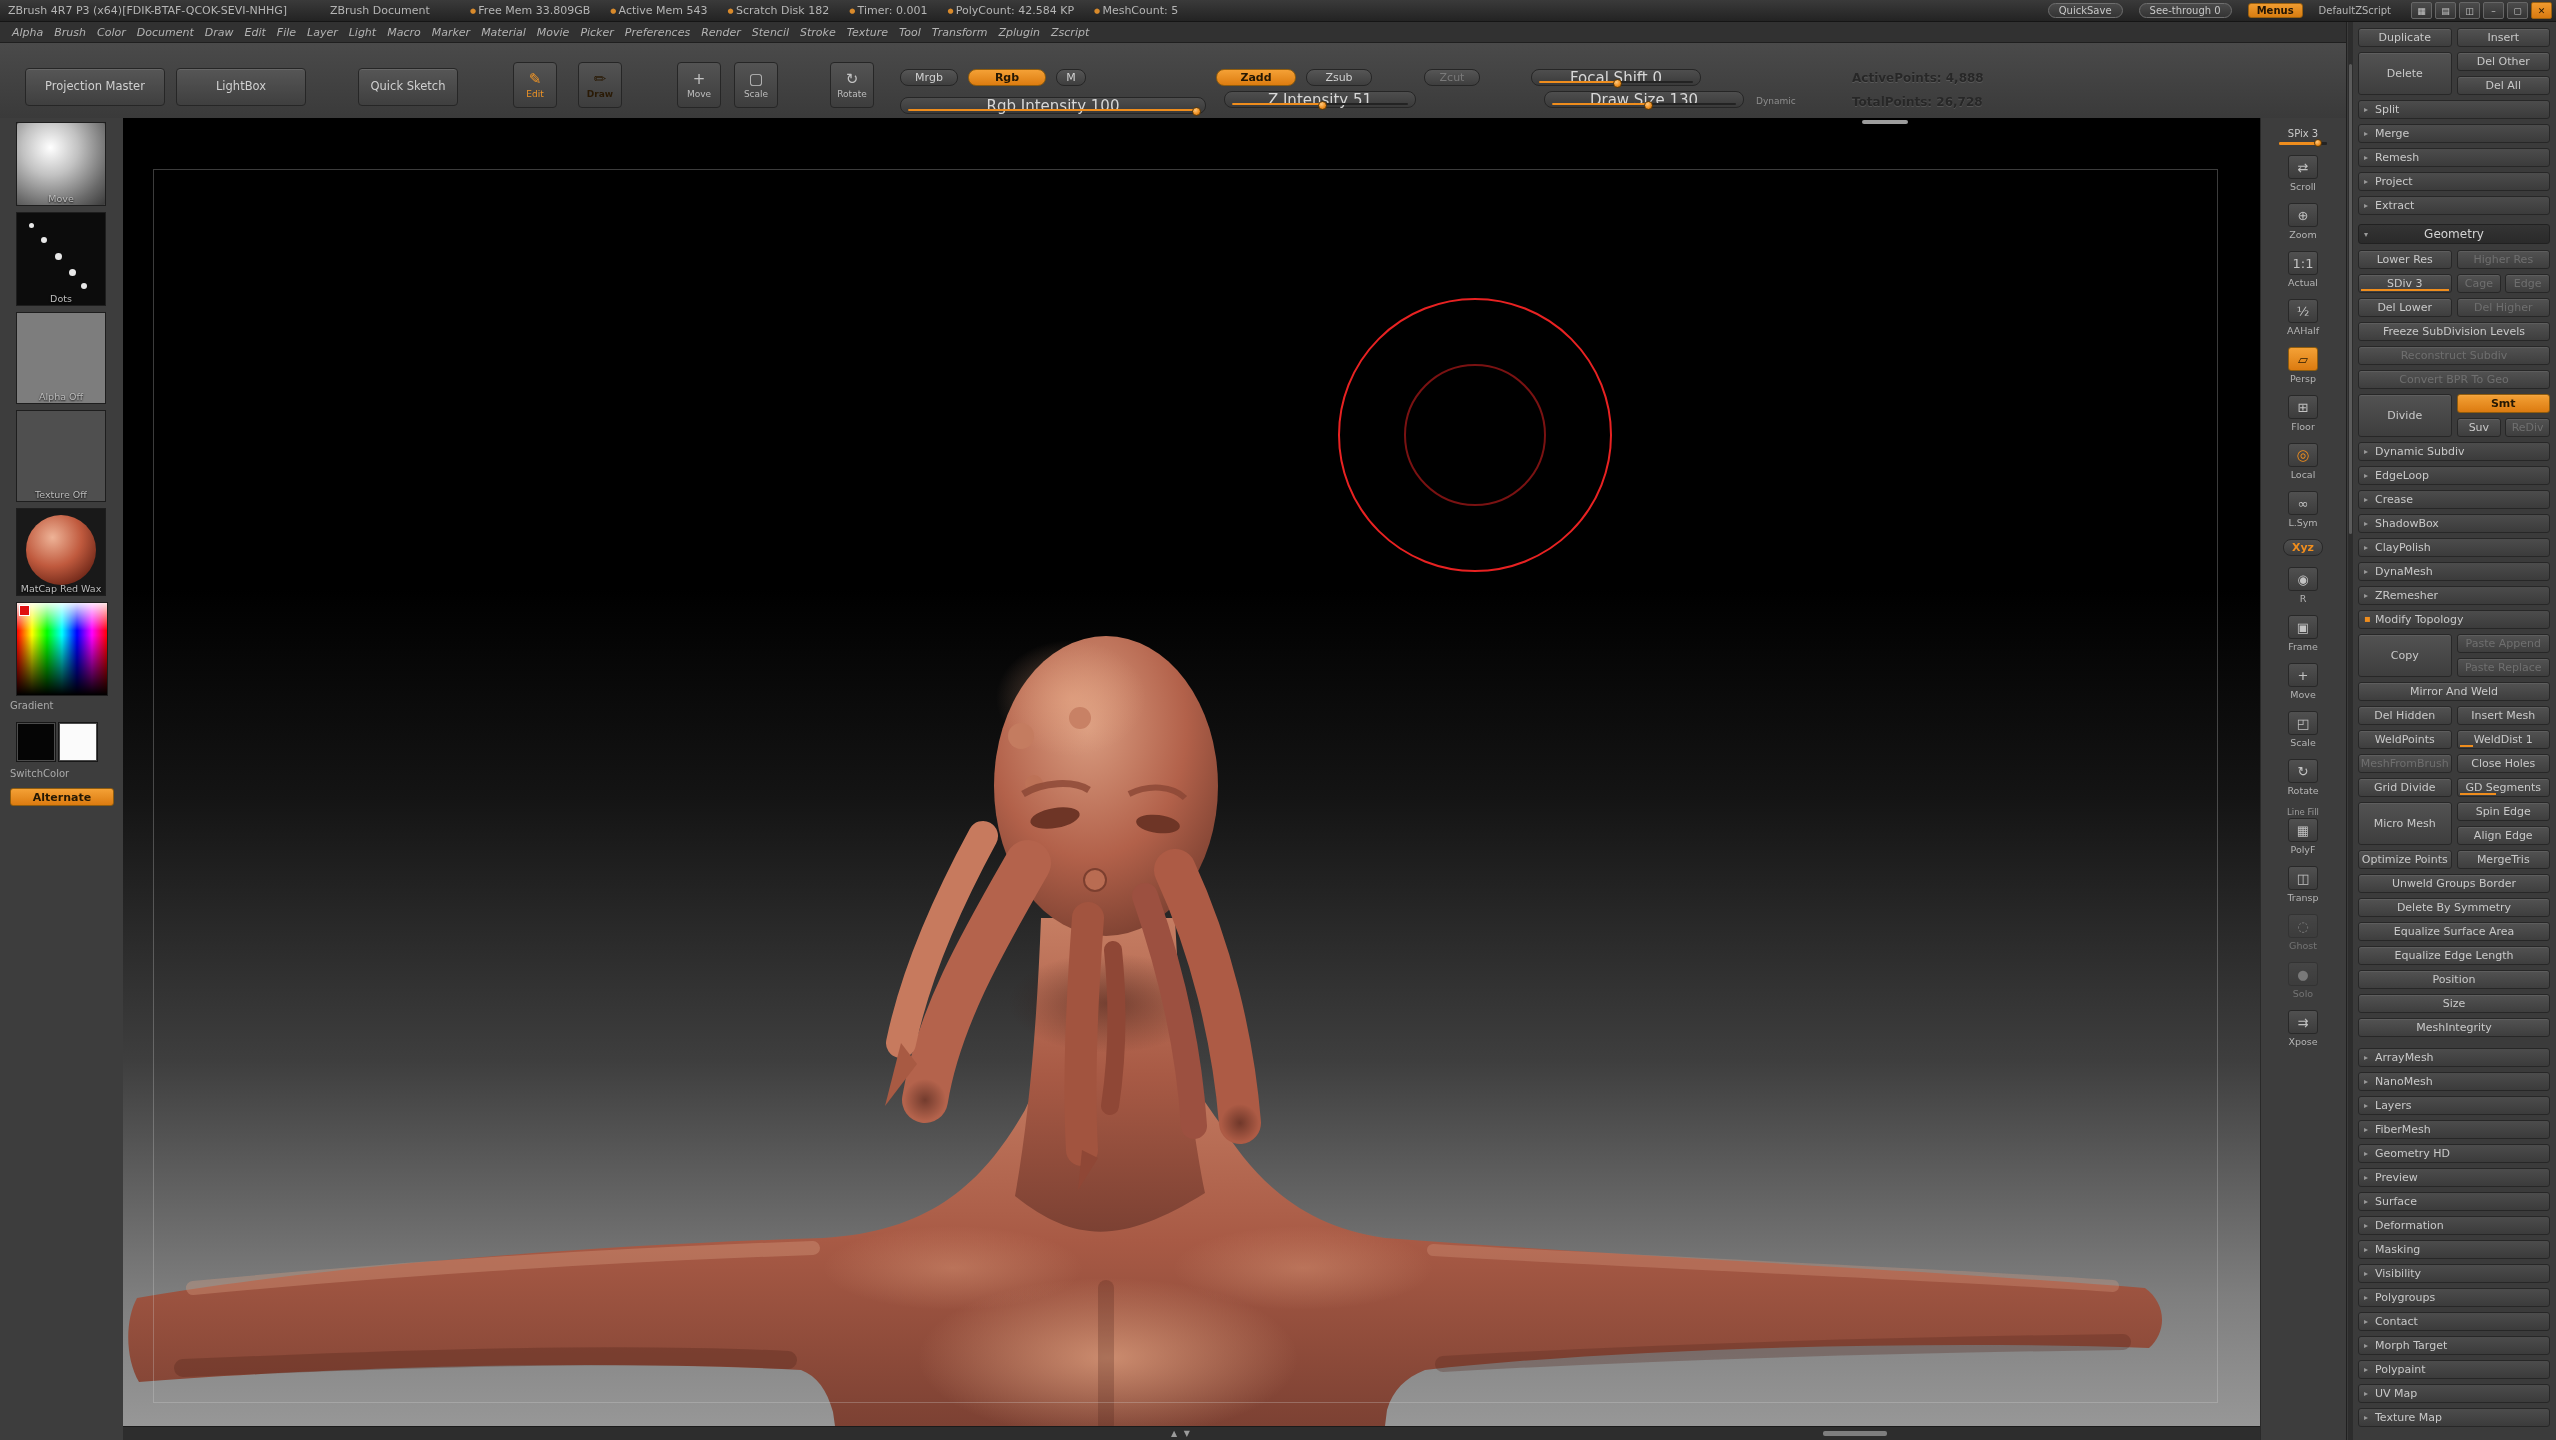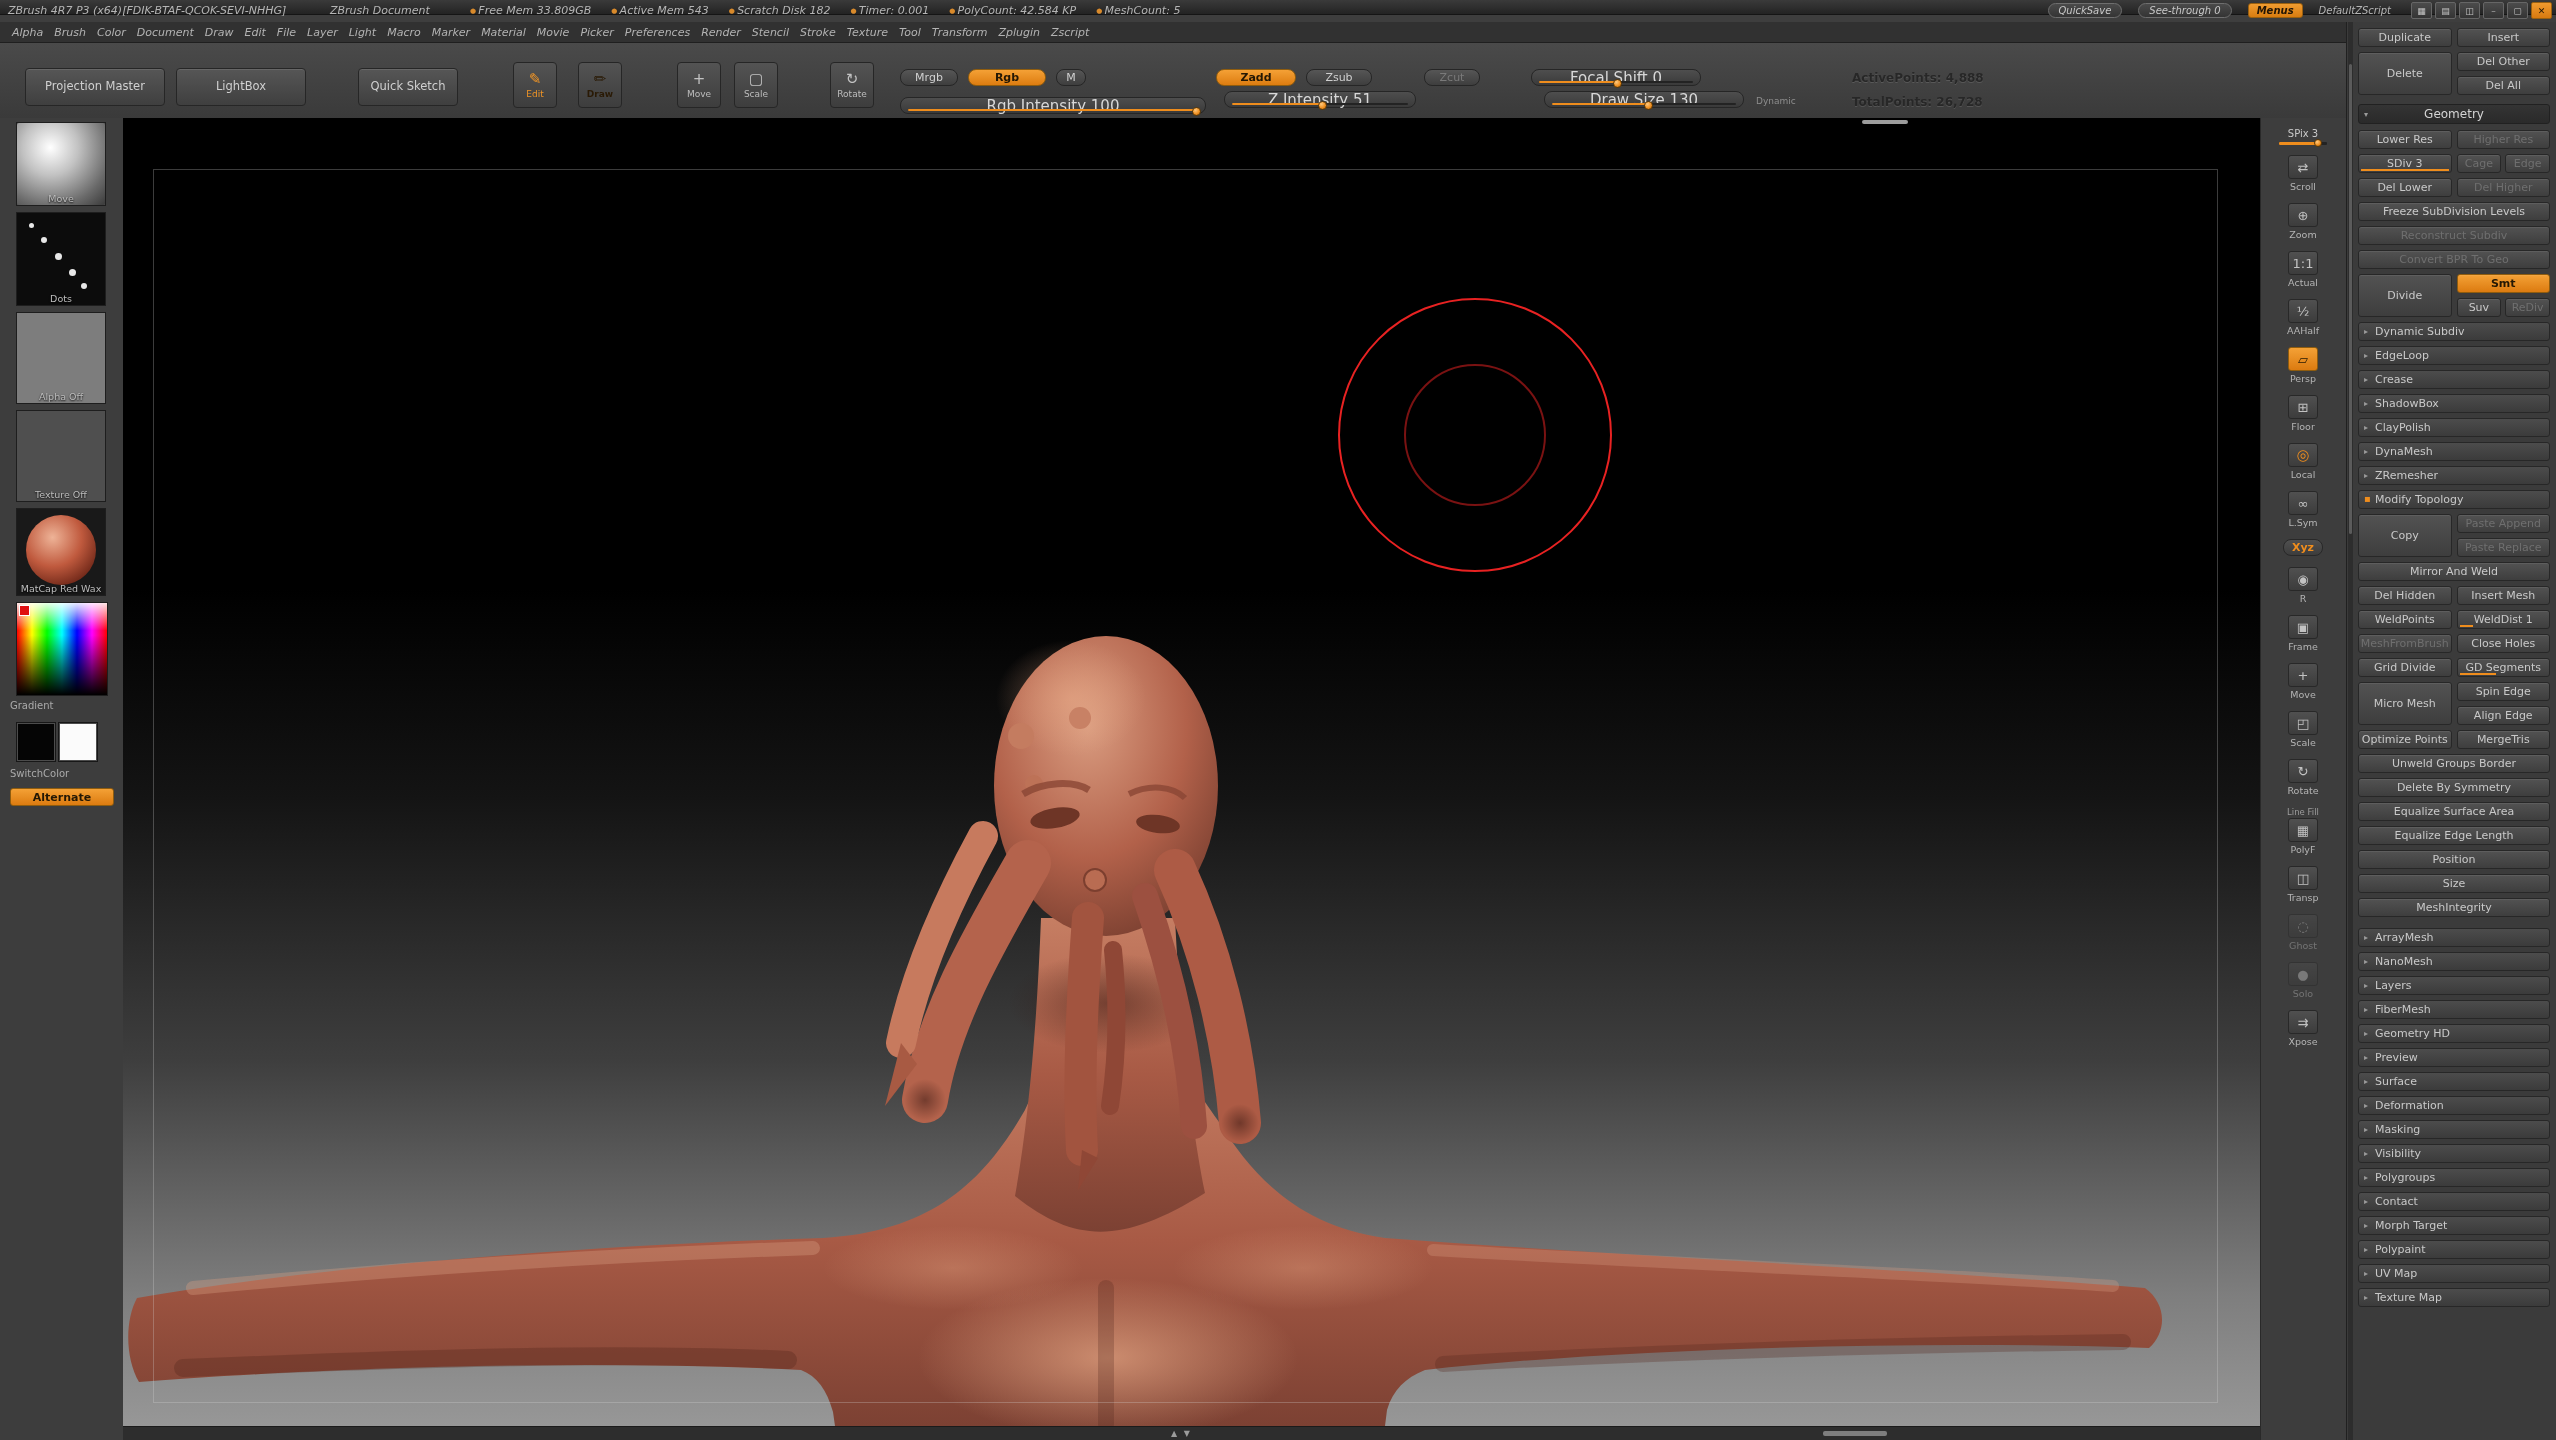--- a/index.html
+++ b/index.html
@@ -1,20 +1,20 @@
 <!DOCTYPE html>
 <html><head>
 <meta charset="utf-8">
 <style>
   html,body{margin:0;padding:0;background:#242424;}
   body{font-family:"DejaVu Sans","Liberation Sans",sans-serif;}
   #app{position:relative;width:2556px;height:1440px;background:#3e3e3e;overflow:hidden;color:#c9c9c9;}
 
   
-  #titlebar{position:absolute;left:0;top:0;width:2556px;height:15px;background:linear-gradient(#3a3a3a,#232323);border-bottom:1px solid #151515;font-size:11px;color:#b5b5b5;box-sizing:border-box;font-style:italic;}
+  #titlebar{position:absolute;left:0;top:0;width:2556px;height:22px;background:linear-gradient(#3a3a3a,#232323);border-bottom:1px solid #151515;font-size:11px;color:#b5b5b5;box-sizing:border-box;}
   .tb-app{position:absolute;left:8px;top:4px;white-space:nowrap;}
   .tb-doc{position:absolute;left:330px;top:4px;white-space:nowrap;}
   .tb-stats{position:absolute;left:470px;top:4px;display:flex;gap:20px;white-space:nowrap;}
   .tb-stat::before{content:"● ";color:#d98a2b;font-size:7px;vertical-align:1px;}
   .tb-right{position:absolute;right:4px;top:2px;display:flex;align-items:center;gap:16px;}
   .tb-btn{border:1px solid #6e6e6e;border-radius:9px;padding:1px 10px;background:linear-gradient(#4a4a4a,#343434);font-size:10px;color:#c8c8c8;}
   .tb-menus{background:linear-gradient(#f09c30,#d87c10);color:#221505;border:1px solid #9a6010;border-radius:3px;padding:1px 8px;font-size:10px;font-weight:700;}
   .tb-zscript{font-size:10px;color:#b5b5b5;}
   .tb-icons{display:flex;gap:3px;margin-left:4px;}
   .tb-icon{width:19px;height:15px;border:1px solid #666;border-radius:2px;background:linear-gradient(#4c4c4c,#343434);display:flex;align-items:center;justify-content:center;font-size:9px;color:#c5c5c5;}
@@ -492,20 +492,27 @@
 
       <div class="prow">
         <div class="pbtn">Duplicate</div>
         <div class="pbtn">Insert</div>
       </div>
       <div class="pblock">
         <div class="pbtn span2">Delete</div>
         <div class="pbtn">Del Other</div>
         <div class="pbtn">Del All</div>
       </div>
+      <div>
+        <div class="psect">Split</div>
+          <div class="psect">Merge</div>
+          <div class="psect">Remesh</div>
+          <div class="psect">Project</div>
+          <div class="psect">Extract</div>
+      </div>
 
       <div class="pheader">Geometry</div>
 
       <div class="prow">
         <div class="pbtn">Lower Res</div>
         <div class="pbtn dim">Higher Res</div>
       </div>
       <div class="prow">
         <div class="pbtn pslider">
           <span>SDiv 3</span>

